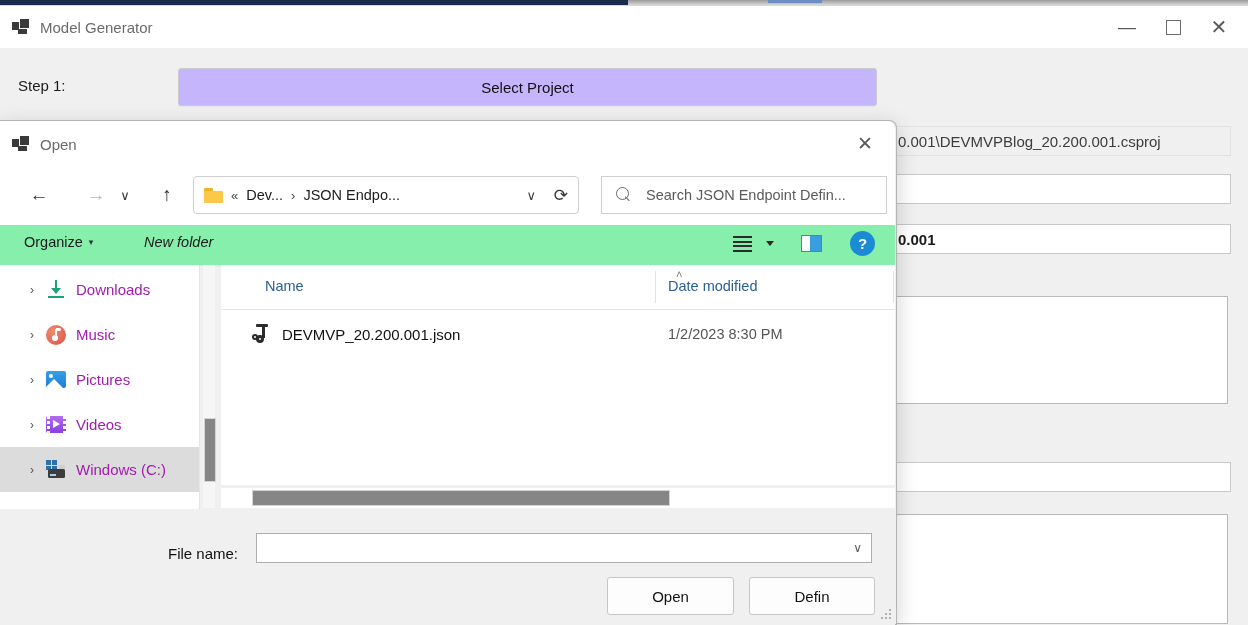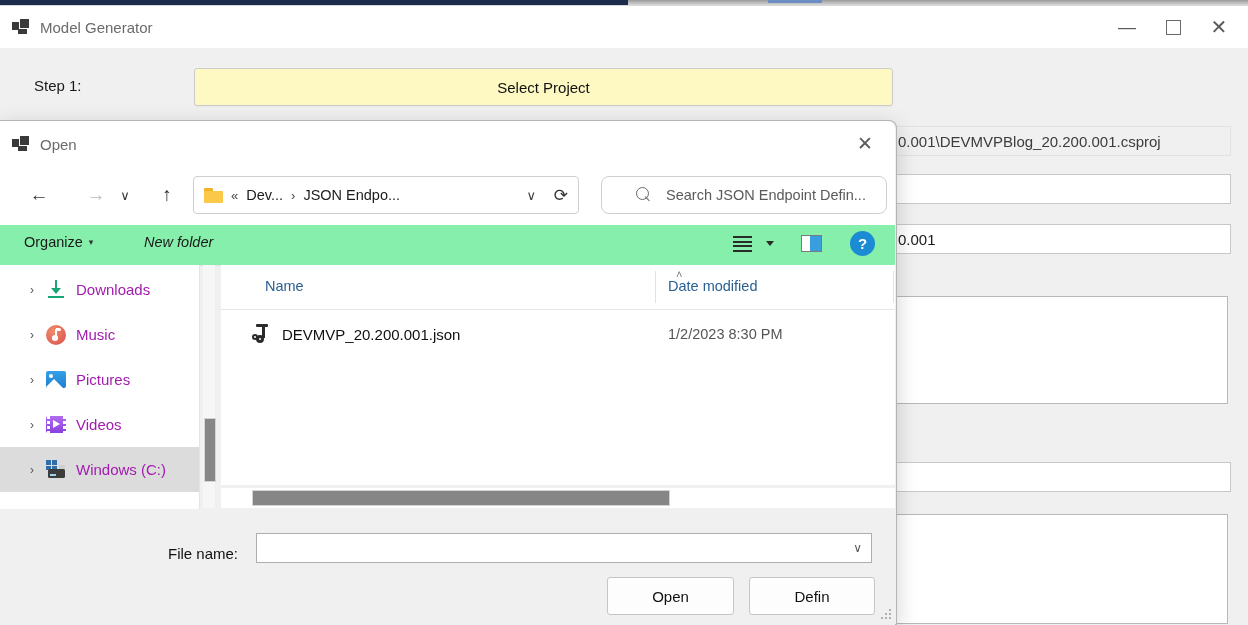--- a/index.html
+++ b/index.html
@@ -99,34 +99,34 @@
   .app-body {
     position: absolute;
     left: 0; top: 42px;
     width: 1248px; height: 578px;
     background: #f0f0f0;
   }
 
   
   .step-row {
     position: absolute;
-    left: 16px; top: 20px;
+    left: 0; top: 20px;
     width: 1176px; height: 40px;
   }
   .step-label {
     position: absolute;
     left: 18px; top: 9px;
     font-size: 15px;
     color: #1a1a1a;
   }
   .wide-btn {
     position: absolute;
     left: 178px; top: 0;
     width: 697px; height: 36px;
-    background: #fef9c3;
+    background: #c4b5fd;
     border: 1px solid #cccccc;
     border-radius: 3px;
     display: flex;
     align-items: center;
     justify-content: center;
     font-size: 15px;
     color: #111111;
     box-shadow: 0 1px 1px rgba(0,0,0,0.04);
   }
 
@@ -239,26 +239,25 @@
   }
   .addr-refresh {
     position: absolute; right: 10px; top: 8px;
     font-size: 17px; color: #333;
   }
   .search-box {
     position: absolute;
     left: 601px; top: 9px;
     width: 286px; height: 38px;
     border: 1px solid #cfcfcf;
-    border-radius: 8px;
+    border-radius: 0;
     background: #ffffff;
     display: flex;
     align-items: center;
     box-sizing: border-box;
-    justify-content: center;
   }
   .search-ico {
     margin-left: 14px;
     width: 16px; height: 16px;
     position: relative;
   }
   .search-ico .ring {
     position: absolute; left: 0; top: 0;
     width: 11px; height: 11px;
     border: 1.4px solid #6a6a6a; border-radius: 50%;
@@ -633,21 +632,21 @@
 
     <div class="app-body">
 
       <div class="step-row">
         <div class="step-label">Step 1:</div>
         <div class="wide-btn">Select Project</div>
       </div>
 
       <div class="bg-field readonly" style="left:891px; top:78px; width:340px; height:30px;">0.001\DEVMVPBlog_20.200.001.csproj</div>
       <div class="bg-field" style="left:891px; top:126px; width:340px; height:30px;"></div>
-      <div class="bg-field" style="left:891px; top:176px; width:340px; height:30px;">0.001</div>
+      <div class="bg-field" style="left:891px; top:176px; width:340px; height:30px;font-weight:bold;">0.001</div>
 
       <div class="bg-panel" style="left:891px; top:248px; width:337px; height:108px;"></div>
       <div class="bg-field" style="left:891px; top:414px; width:340px; height:30px;"></div>
       <div class="bg-panel" style="left:891px; top:466px; width:337px; height:110px;"></div>
     </div>
   </div>
 
   <div class="dialog">
 
     <div class="dlg-titlebar">

